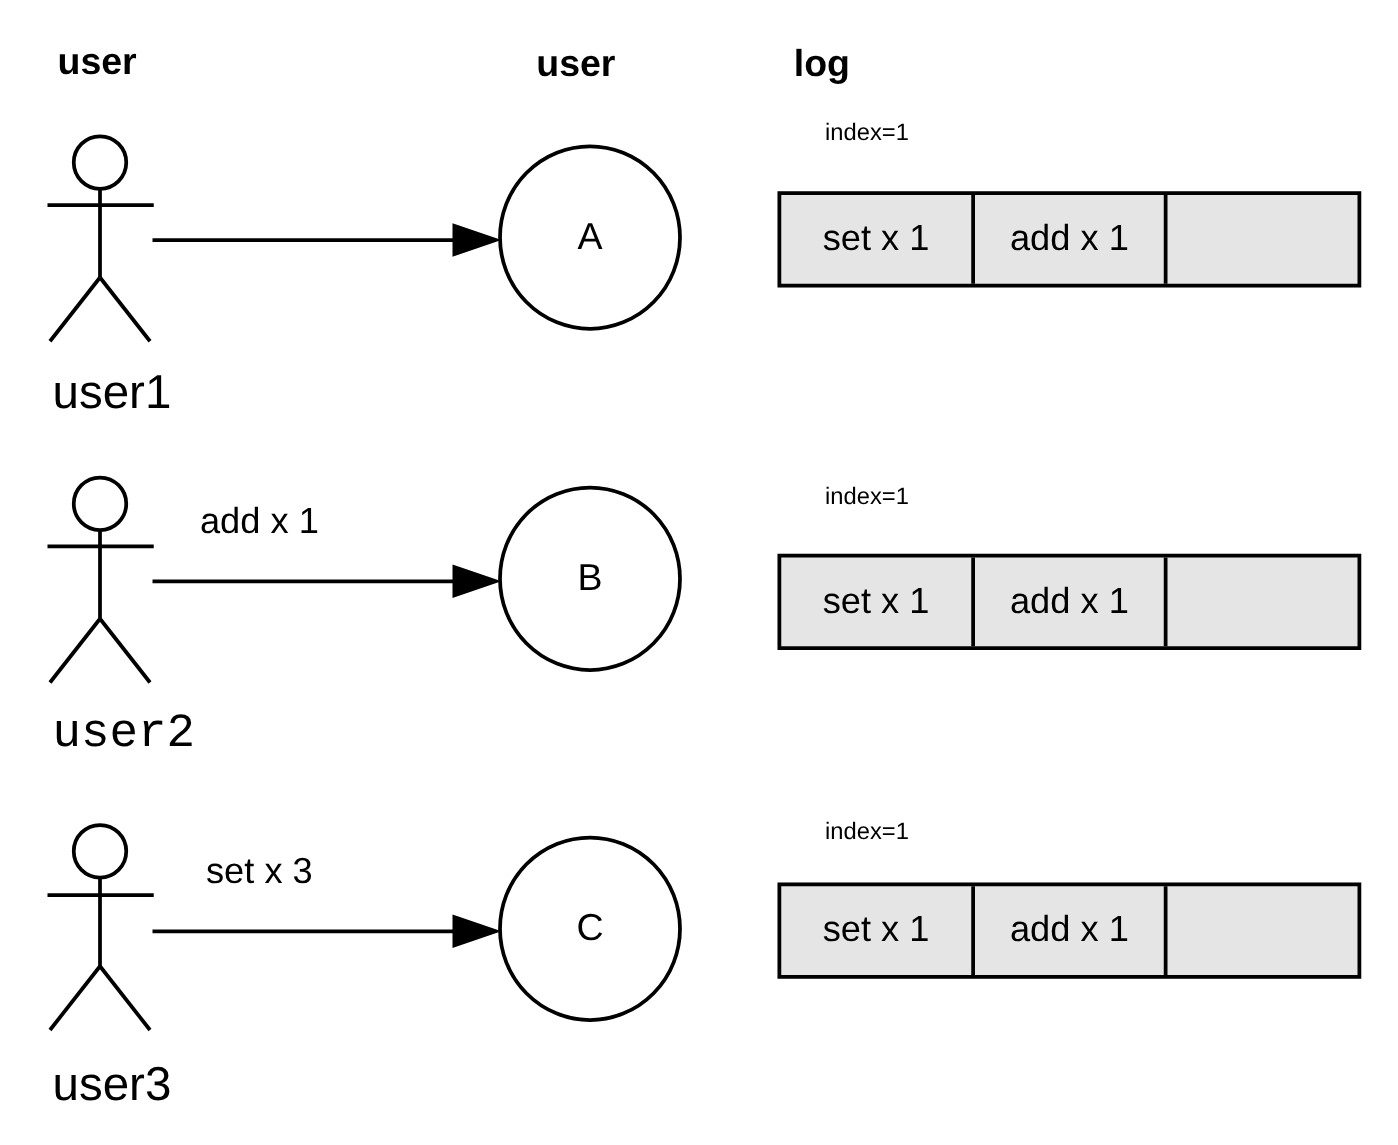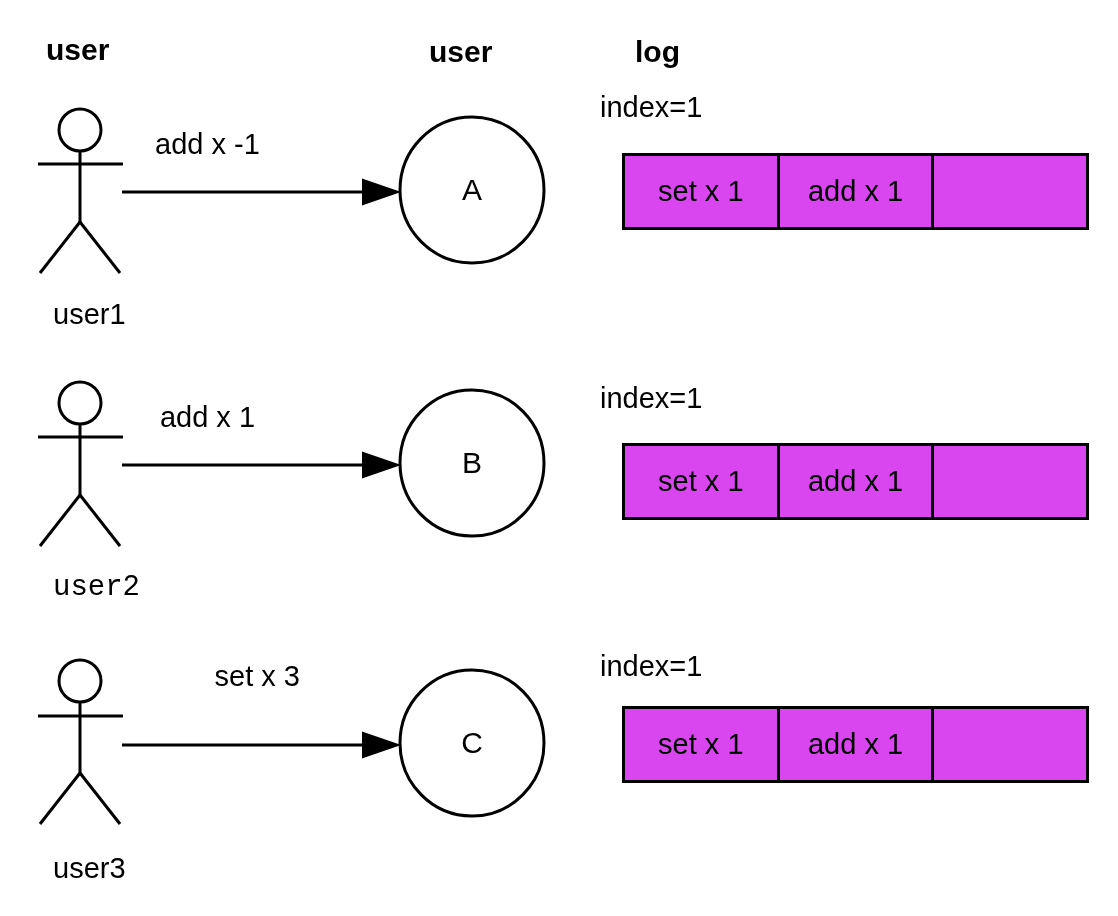--- a/index.html
+++ b/index.html
@@ -32,49 +32,49 @@
     position: absolute;
     left: 115px;
     width: 185px;
     text-align: center;
     font-size: 29px;
     line-height: 32px;
     white-space: nowrap;
   }
   .user-name {
     position: absolute;
-    left: 53px;
-    font-size: 29px;
+    left: 42px;
+    font-size: 38px;
     line-height: 32px;
     white-space: nowrap;
   }
   .node-label {
     position: absolute;
     left: 422px;
     width: 100px;
     text-align: center;
     font-size: 30px;
     line-height: 40px;
   }
   .index-label {
     position: absolute;
-    left: 600px;
-    font-size: 29px;
+    left: 660px;
+    font-size: 19px;
     line-height: 32px;
     white-space: nowrap;
   }
   .log-table {
     position: absolute;
     left: 622px;
     width: 467px;
     height: 77px;
     box-sizing: border-box;
     border: 3px solid #000000;
     display: flex;
-    background: #d946ef;
+    background: #e5e5e5;
   }
   .log-cell {
     flex: 1 1 0;
     box-sizing: border-box;
     border-right: 3px solid #000000;
     font-size: 29px;
     line-height: 71px;
     text-align: center;
     white-space: nowrap;
     overflow: hidden;
@@ -143,41 +143,40 @@
       <path class="fillhead" d="M 398 745 L 363 733 L 363 757 Z"></path>
     </g>
 
     <ellipse class="stroke" cx="472" cy="743" rx="72" ry="73"></ellipse>
   </svg>
 
   <div class="col-header" style="left:46px; top:34px;">user</div>
   <div class="col-header" style="left:429px; top:36px;">user</div>
   <div class="col-header" style="left:635px; top:36px;">log</div>
 
-  <div class="action-label" style="top:128px;">add x -1</div>
   <div class="user-name" style="top:298px;">user1</div>
   <div class="node-label" style="top:170px;">A</div>
   <div class="index-label" style="top:91px;">index=1</div>
   <div class="log-table" style="top:153px;">
     <div class="log-cell">set x 1</div>
     <div class="log-cell">add x 1</div>
     <div class="log-cell"></div>
   </div>
 
   <div class="action-label" style="top:401px;">add x 1</div>
   <div class="user-name" style="top:572px;font-family:Liberation Mono, monospace;">user2</div>
   <div class="node-label" style="top:443px;">B</div>
   <div class="index-label" style="top:382px;">index=1</div>
   <div class="log-table" style="top:443px;">
     <div class="log-cell">set x 1</div>
     <div class="log-cell">add x 1</div>
     <div class="log-cell"></div>
   </div>
 
-  <div class="action-label" style="top:660px;text-align:right;">set x 3</div>
+  <div class="action-label" style="top:681px;">set x 3</div>
   <div class="user-name" style="top:852px;">user3</div>
   <div class="node-label" style="top:723px;">C</div>
   <div class="index-label" style="top:650px;">index=1</div>
   <div class="log-table" style="top:706px;">
     <div class="log-cell">set x 1</div>
     <div class="log-cell">add x 1</div>
     <div class="log-cell"></div>
   </div>
 
 </div>

